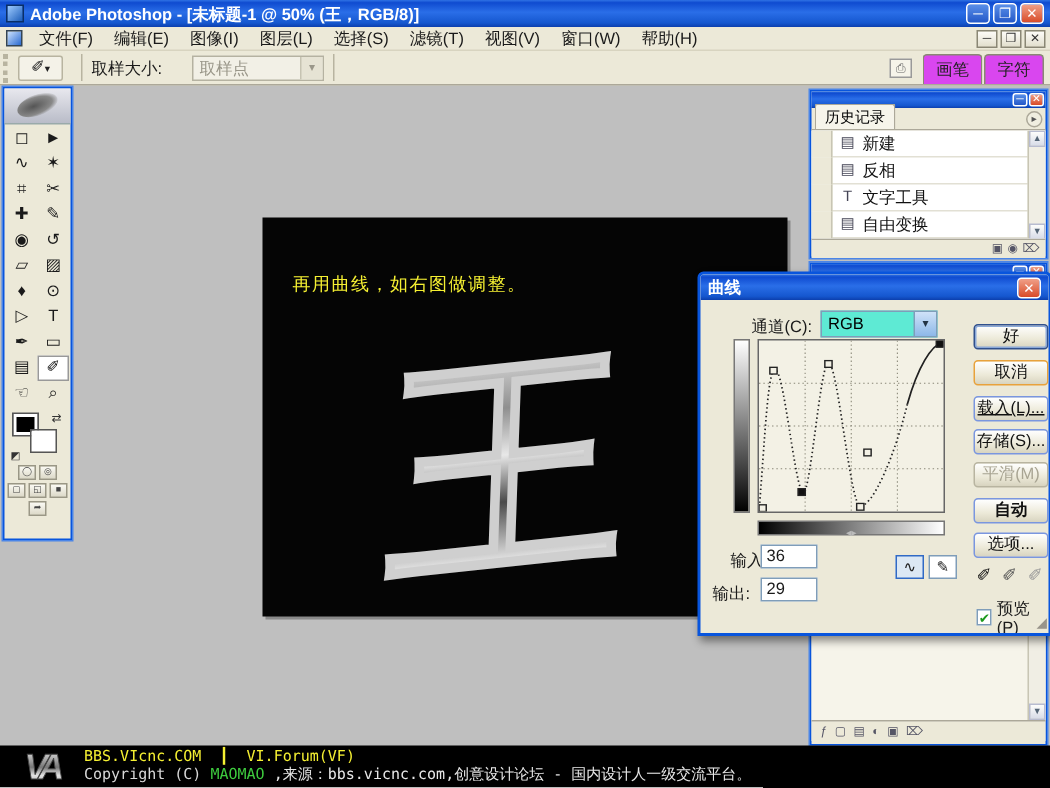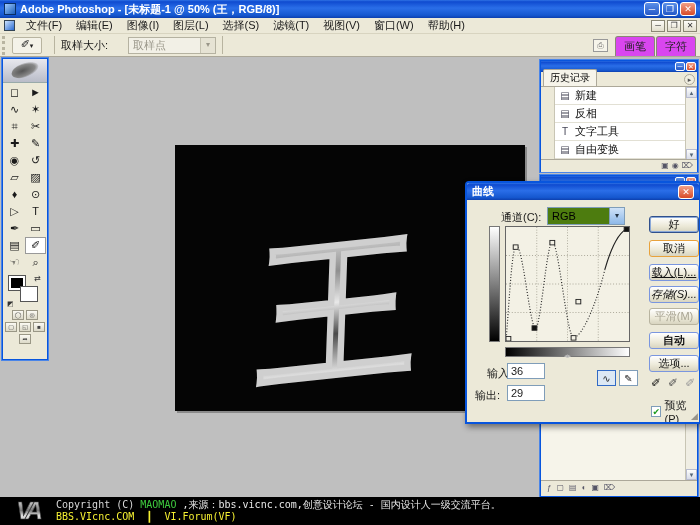--- a/index.html
+++ b/index.html
@@ -72,21 +72,21 @@
   #layers{left:540px;top:175px;width:158px;height:322px;}
   .layers-list{background:#f6f4ea;height:279px;border-bottom:1px solid #aca899;position:relative;}
   .layers-foot{height:13px;display:flex;align-items:center;gap:5px;padding-left:6px;background:#ece9d8;}
 
   
   #curves{position:absolute;left:465px;top:181px;width:236px;height:243px;background:#ece9d8;border:2px solid #0855dd;border-radius:4px 4px 0 0;box-shadow:2px 3px 6px rgba(0,0,0,.45);z-index:50;overflow:hidden;}
   #curves .dlg-title{height:17px;display:flex;align-items:center;color:#fff;font-weight:bold;font-size:11px;padding:0 5px;border-radius:2px 2px 0 0;}
   .dlg-close{margin-left:auto;width:16px;height:14px;border:1px solid #fff;border-radius:3px;background:linear-gradient(#f0a088,#d84b28);color:#fff;font-size:9px;line-height:12px;text-align:center;}
   .dlg-body{position:relative;width:100%;height:calc(100% - 17px);font-size:11px;color:#1a1a1a;}
   .ch-label{position:absolute;left:34px;top:10px;}
-  .ch-combo{position:absolute;left:80px;top:7px;width:78px;height:18px;background:#4d7c0f;border:1px solid #7f9db9;display:flex;align-items:center;padding-left:4px;color:#000;}
+  .ch-combo{position:absolute;left:80px;top:7px;width:78px;height:18px;background:#5eead4;border:1px solid #7f9db9;display:flex;align-items:center;padding-left:4px;color:#000;}
   .ch-combo .arrow{margin-left:auto;width:15px;height:16px;background:linear-gradient(#cfe2f8,#8db8e8);border-left:1px solid #7f9db9;font-size:8px;line-height:15px;text-align:center;color:#234;}
   .vgrad{position:absolute;left:22px;top:26px;width:11px;height:116px;border:1px solid #777;background:linear-gradient(180deg,#ffffff,#000000);}
   #grid-box{position:absolute;left:38px;top:26px;width:125px;height:116px;border:1px solid #666;background:#f3f1e5;}
   .hgrad{position:absolute;left:38px;top:147px;width:125px;height:10px;border:1px solid #777;background:linear-gradient(90deg,#000,#fff);text-align:center;}
   .hgrad span{font-size:7px;color:#bbb;line-height:8px;}
   .io-label-in{position:absolute;left:20px;top:166px;}
   .io-box-in{position:absolute;left:40px;top:163px;width:38px;height:16px;background:#fff;border:1px solid #7f9db9;font-size:11px;padding:1px 3px;}
   .io-label-out{position:absolute;left:8px;top:188px;}
   .io-box-out{position:absolute;left:40px;top:185px;width:38px;height:16px;background:#fff;border:1px solid #7f9db9;font-size:11px;padding:1px 3px;}
   .curve-tools{position:absolute;left:130px;top:170px;display:flex;gap:3px;}
@@ -203,20 +203,21 @@
         <span class="tb-sm">▢</span>
         <span class="tb-sm">◱</span>
         <span class="tb-sm">■</span>
       </div>
     <div class="tb-row">
         <span class="tb-sm">➦</span>
       </div>
   </div>
 
   <div id="canvas">
+    <div class="note-text" style="color: rgb(245, 240, 50);">再用曲线，如右图做调整。</div>
     <svg id="wang-svg" width="230" height="190" viewBox="0 0 230 190">
       <defs>
         <linearGradient id="metal" x1="0" y1="0" x2="0" y2="1">
           <stop offset="0" stop-color="#fbfbfb"></stop>
             <stop offset="0.28" stop-color="#8f8f8f"></stop>
           <stop offset="0.45" stop-color="#e8e8e8"></stop>
             <stop offset="0.62" stop-color="#4a4a4a"></stop>
           <stop offset="0.82" stop-color="#dcdcdc"></stop>
             <stop offset="1" stop-color="#7d7d7d"></stop>
         </linearGradient>
@@ -331,21 +332,21 @@
       <span class="io-label-out">输出:</span>
       <span class="io-box-out">29</span>
       <span class="curve-tools">
         <span class="cbtn sel">∿</span>
         <span class="cbtn">✎</span>
       </span>
       <div class="btn-col">
         <span class="xbtn default" style="top:16px;">好</span>
         <span class="xbtn focus" style="top:40px;">取消</span>
         <span class="xbtn" style="top:64px;text-decoration:underline;">载入(L)...</span>
-        <span class="xbtn" style="top:86px;font-style:italic;">存储(S)...</span>
+        <span class="xbtn" style="top:86px;">存储(S)...</span>
         <span class="xbtn disabled" style="top:108px;">平滑(M)</span>
         <span class="xbtn" style="top:132px;font-weight:bold;">自动</span>
         <span class="xbtn" style="top:155px;">选项...</span>
       </div>
       <span class="dropper-row">
           <span style="color: rgb(17, 17, 17);">✐</span>
           <span style="color: rgb(85, 85, 85);">✐</span>
           <span style="color: rgb(153, 153, 153);">✐</span>
         </span>
       <span class="preview-row">
@@ -362,26 +363,26 @@
         <linearGradient id="metal2" x1="0" y1="0" x2="0" y2="1">
           <stop offset="0" stop-color="#f5f5f5"></stop>
             <stop offset="0.5" stop-color="#777"></stop>
             <stop offset="0.7" stop-color="#e2e2e2"></stop>
             <stop offset="1" stop-color="#9a9a9a"></stop>
         </linearGradient>
       </defs>
       <text x="24" y="21" font-size="24" font-weight="bold" font-style="italic" text-anchor="middle" letter-spacing="-5" fill="url(#metal2)" stroke="#444" stroke-width="0.6">VA</text>
     </svg>
     <div class="ft-text">
+      <div style="color: rgb(245, 240, 50);">
+        <span>BBS.VIcnc.COM</span>
+        <span style="margin: 0px 6px;">┃</span>
+        <span>VI.Forum(VF)</span>
+      </div>
       <div>
         <span style="color:#d8d8d8;">Copyright (C)</span>
         <span style="color: rgb(62, 203, 62);">MAOMAO</span>
         <span style="color:#e8e8e8;">,来源：bbs.vicnc.com,创意设计论坛 - 国内设计人一级交流平台。</span>
       </div>
-      <div style="color: rgb(245, 240, 50);">
-        <span>BBS.VIcnc.COM</span>
-        <span style="margin: 0px 6px;">┃</span>
-        <span>VI.Forum(VF)</span>
-      </div>
     </div>
   </div>
 
 </div>
 
 </body></html>

